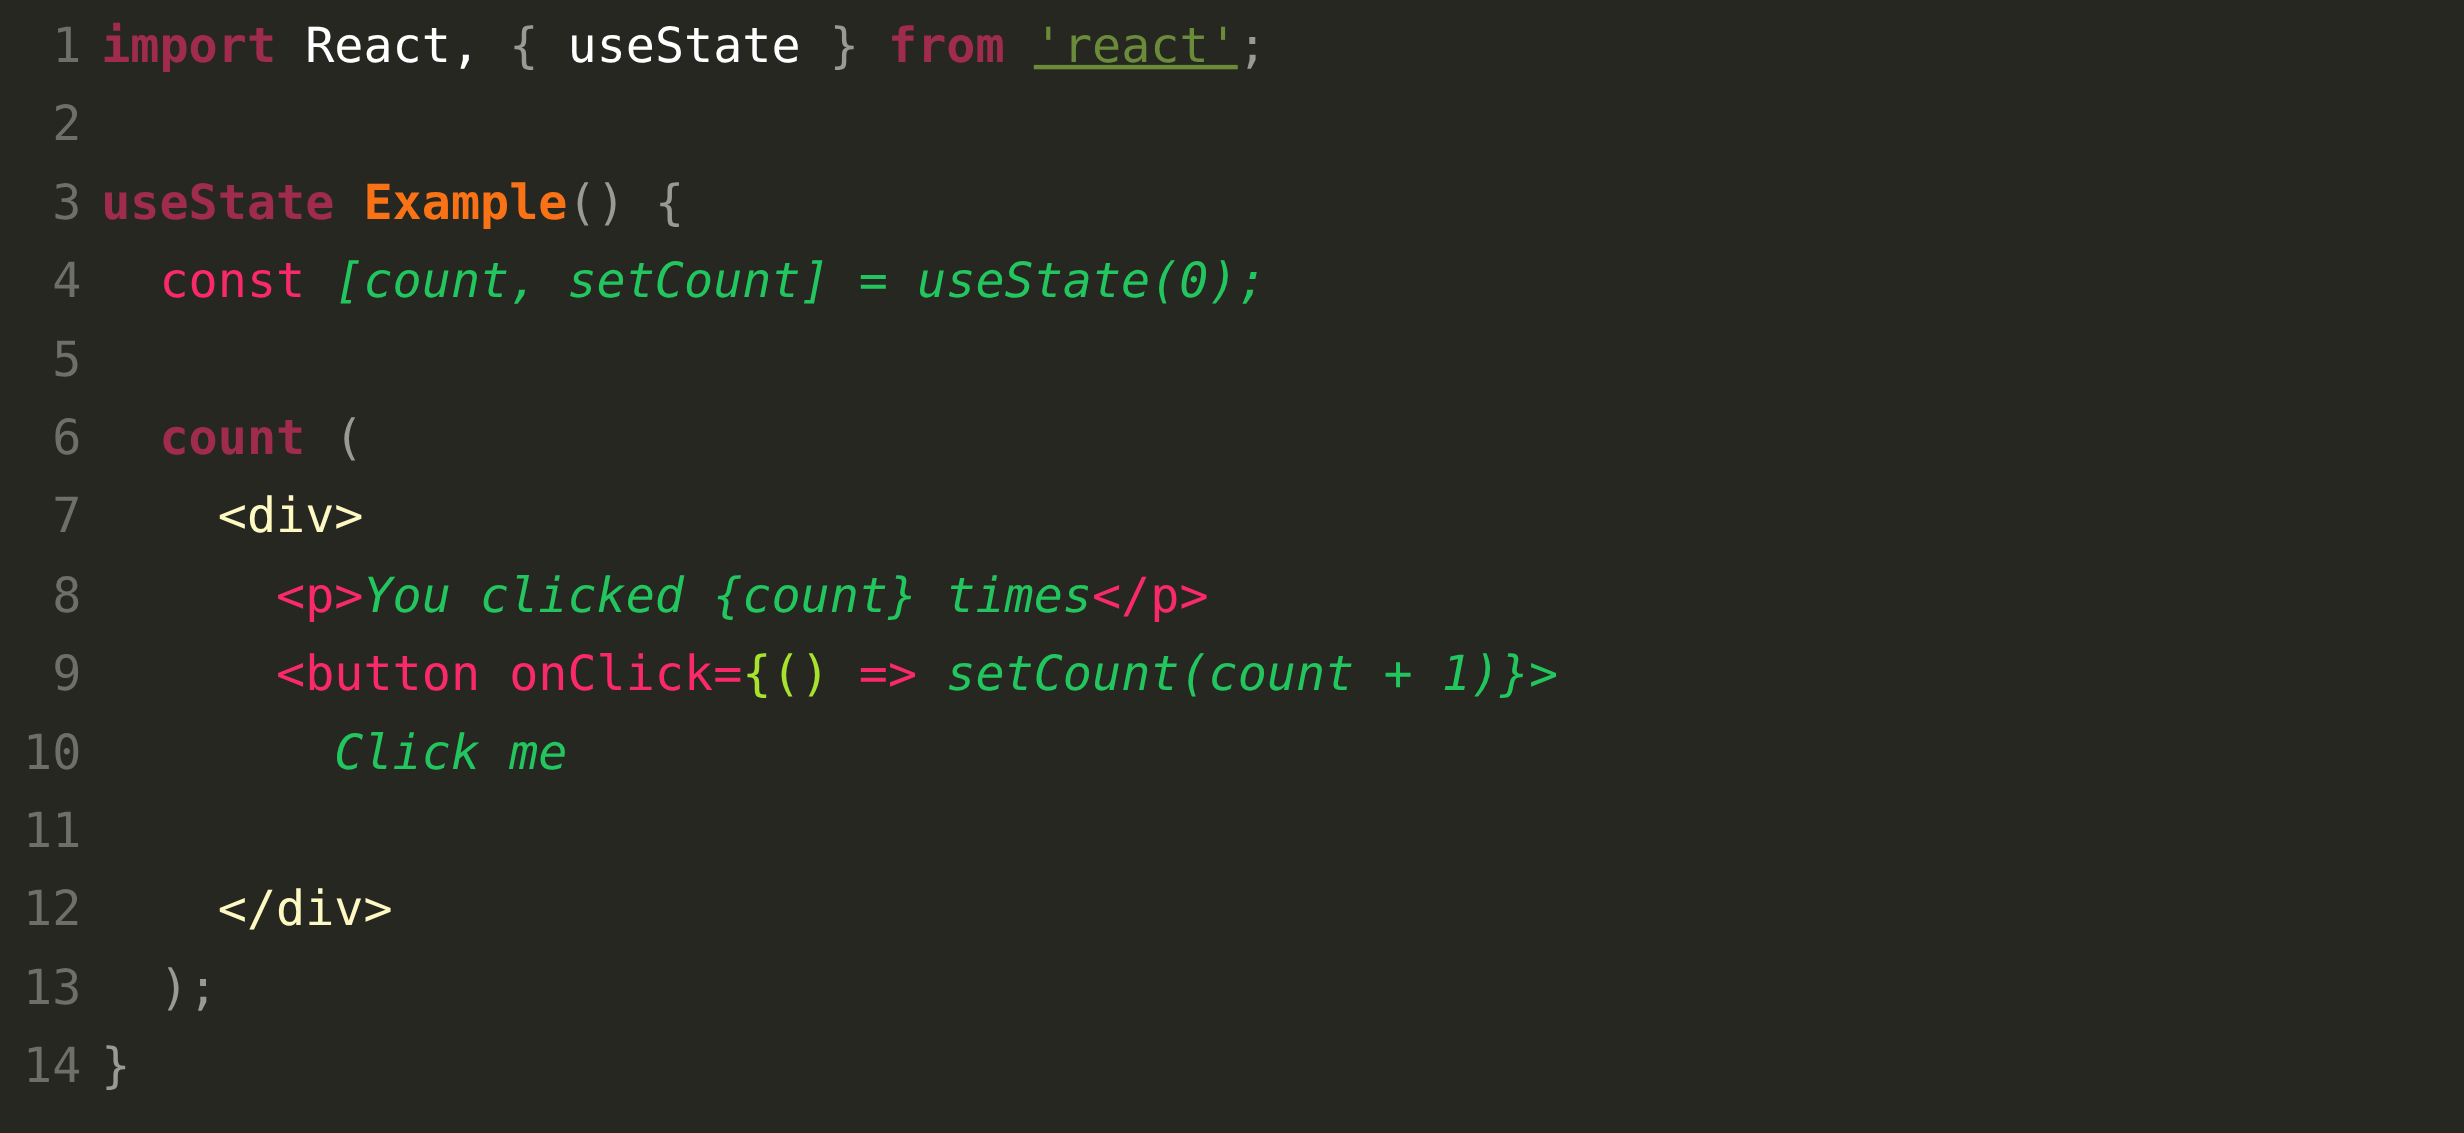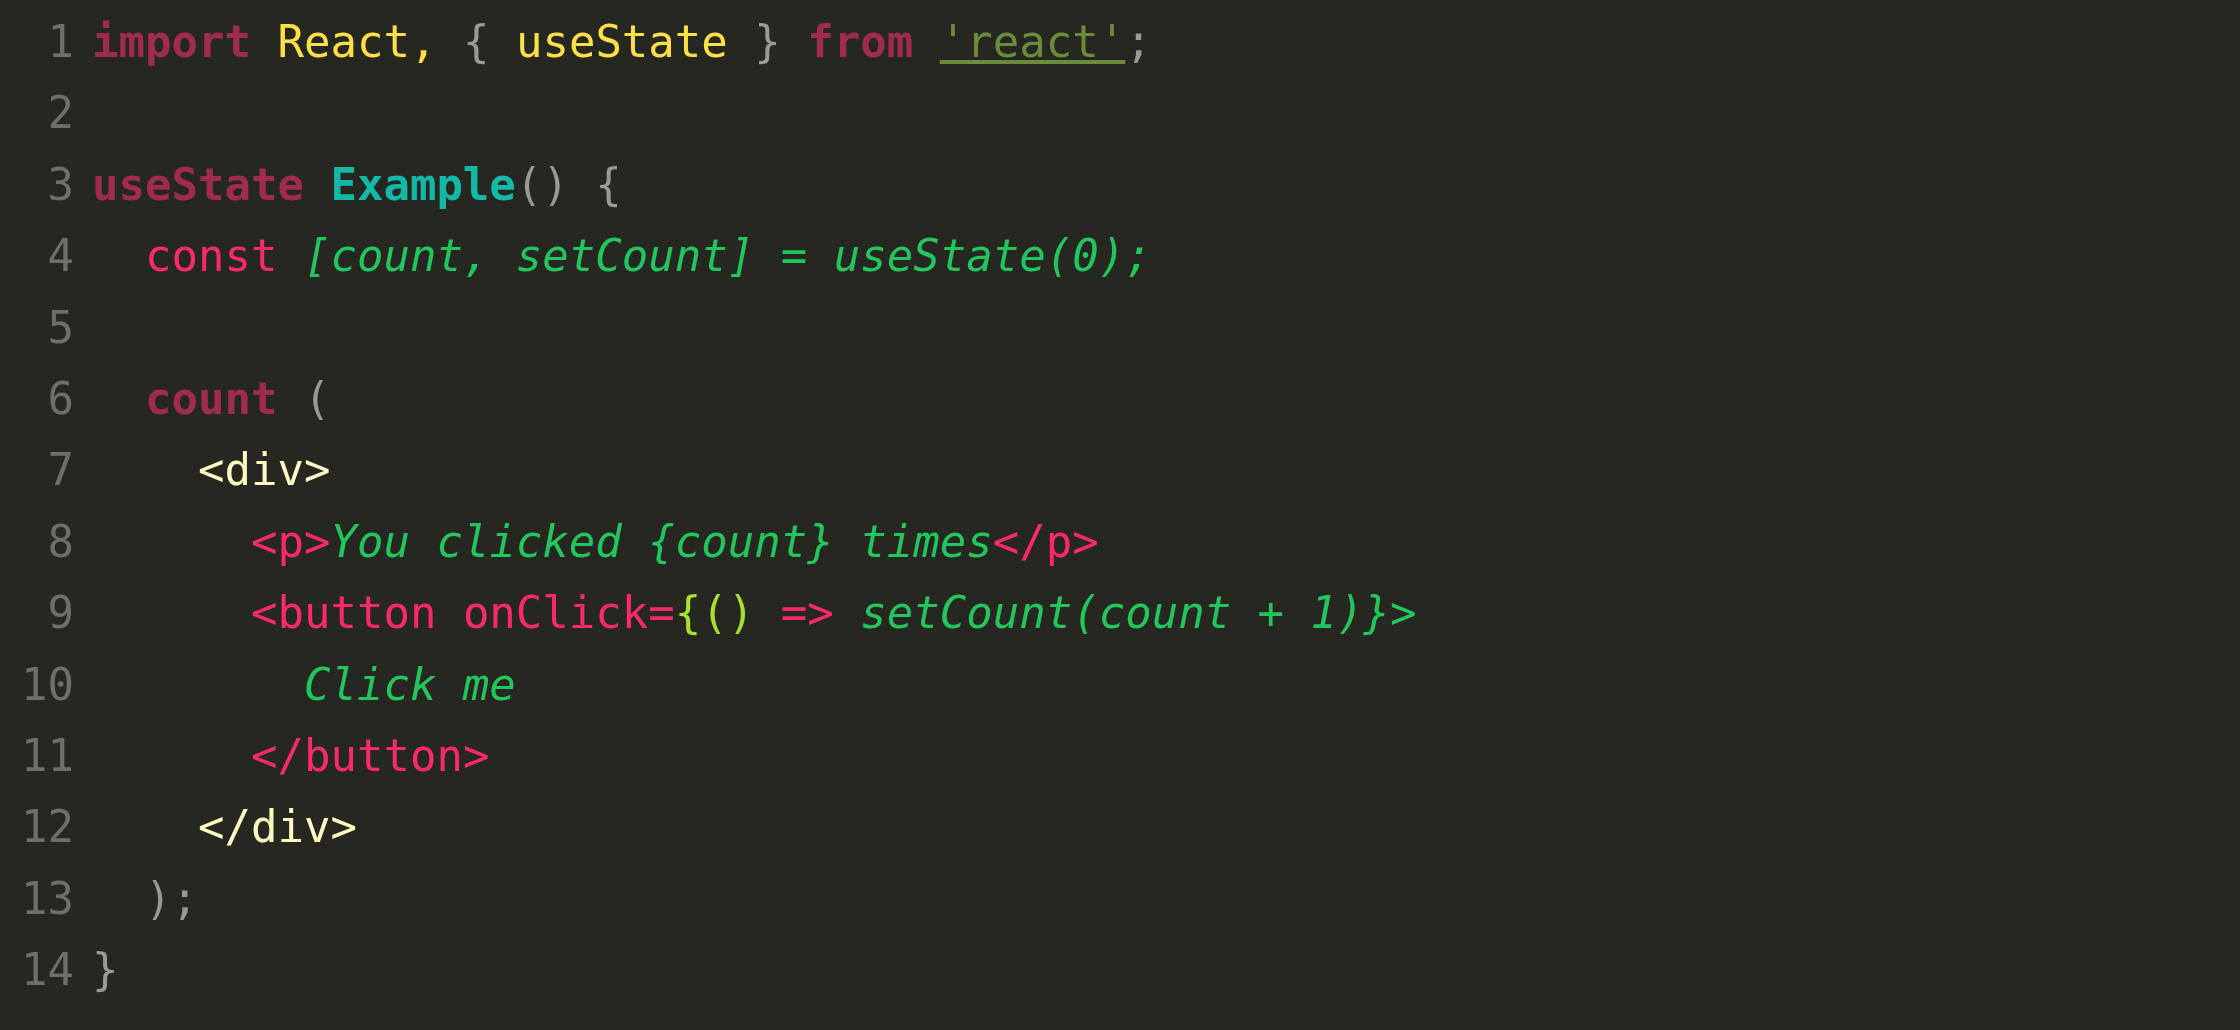--- a/index.html
+++ b/index.html
@@ -48,23 +48,23 @@
   .lc {
     font-size: 44px;
     white-space: pre;
     font-family: "DejaVu Sans Mono", "Liberation Mono", monospace;
     letter-spacing: 0px;
   }
 
   
   .t-kw        { color: #a02c4c; font-weight: bold; text-align: right; }   
   .t-kw-bright { color: #fa2a6a; font-weight: normal; margin-top: 29px; }   
-  .t-fn        { color: #14b8a6; font-weight: bold; }   
+  .t-fn        { color: #f97316; font-weight: bold; }   
   .t-str       { color: #6a8c3a; text-decoration: underline; }                      
-  .t-plain     { color: #fde047; }                      
+  .t-plain     { color: #ffffff; }                      
   .t-white     { color: #22c55e; font-style: italic; }                      
   .t-punc      { color: #9a9a93; }                      
   .t-tag-dim   { color: #fef9c3; }                      
   .t-tag       { color: #fa2a6a; }                      
   .t-lime      { color: #a6e22e; }                      
 </style>
 </head>
 <body>
 
 <div id="editor">
@@ -72,18 +72,18 @@
       <div class="code-line"><span class="ln">1</span><span class="lc"><span class="t-kw">import</span><span class="t-white"> </span><span class="t-plain">React,</span><span class="t-white"> </span><span class="t-punc">{</span><span class="t-white"> </span><span class="t-plain">useState</span><span class="t-white"> </span><span class="t-punc">}</span><span class="t-white"> </span><span class="t-kw">from</span><span class="t-white"> </span><span class="t-str">'react'</span><span class="t-punc">;</span></span></div>
       <div class="code-line"><span class="ln">2</span><span class="lc"></span></div>
       <div class="code-line"><span class="ln">3</span><span class="lc"><span class="t-kw">useState</span><span class="t-white"> </span><span class="t-fn">Example</span><span class="t-punc">()</span><span class="t-white"> </span><span class="t-punc">{</span></span></div>
       <div class="code-line"><span class="ln">4</span><span class="lc"><span class="t-white">  </span><span class="t-kw-bright">const</span><span class="t-white"> </span><span class="t-white">[count, setCount] = useState(0);</span></span></div>
       <div class="code-line"><span class="ln">5</span><span class="lc"></span></div>
       <div class="code-line"><span class="ln">6</span><span class="lc"><span class="t-white">  </span><span class="t-kw">count</span><span class="t-white"> </span><span class="t-punc">(</span></span></div>
       <div class="code-line"><span class="ln">7</span><span class="lc"><span class="t-white">    </span><span class="t-tag-dim">&lt;div&gt;</span></span></div>
       <div class="code-line"><span class="ln">8</span><span class="lc"><span class="t-white">      </span><span class="t-tag">&lt;p&gt;</span><span class="t-white">You clicked {count} times</span><span class="t-tag">&lt;/p&gt;</span></span></div>
       <div class="code-line"><span class="ln">9</span><span class="lc"><span class="t-white">      </span><span class="t-tag">&lt;button onClick=</span><span class="t-lime">{()</span><span class="t-white"> </span><span class="t-tag">=&gt;</span><span class="t-white"> </span><span class="t-white">setCount(count + 1)}&gt;</span></span></div>
       <div class="code-line"><span class="ln">10</span><span class="lc"><span class="t-white">        </span><span class="t-white">Click me</span></span></div>
-      <div class="code-line"><span class="ln">11</span><span class="lc"><span class="t-white">      </span><span class="t-tag">&lt;/button&gt;</span></span></div>
+      <div class="code-line"><span class="ln">11</span><span class="lc"><span class="t-white">      </span></span></div>
       <div class="code-line"><span class="ln">12</span><span class="lc"><span class="t-white">    </span><span class="t-tag-dim">&lt;/div&gt;</span></span></div>
       <div class="code-line"><span class="ln">13</span><span class="lc"><span class="t-white">  </span><span class="t-punc">);</span></span></div>
       <div class="code-line"><span class="ln">14</span><span class="lc"><span class="t-punc">}</span></span></div>
     </div>
 </div>
 
 </body></html>

